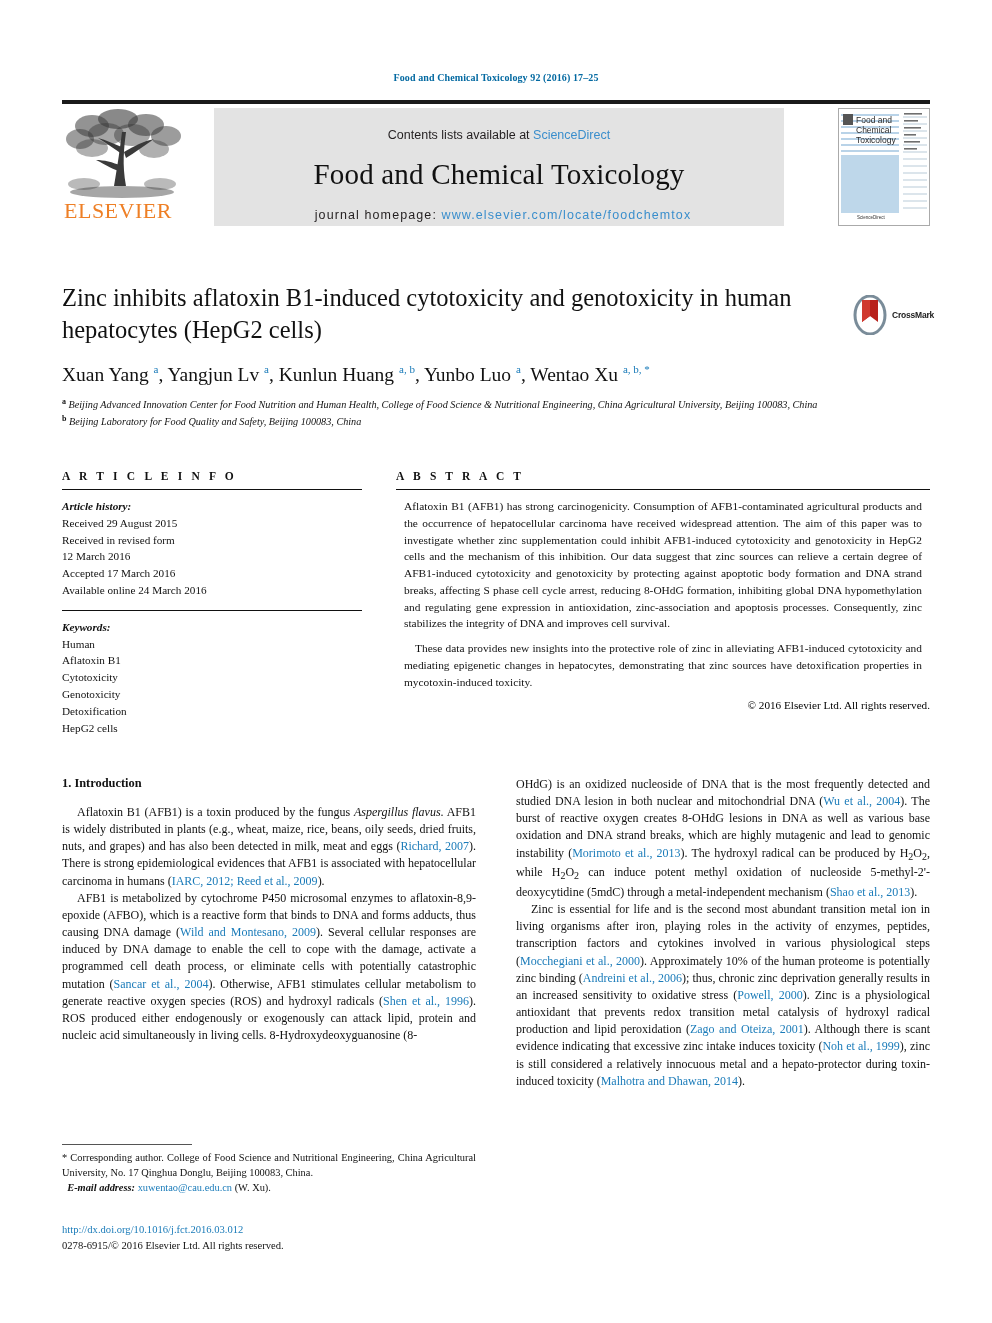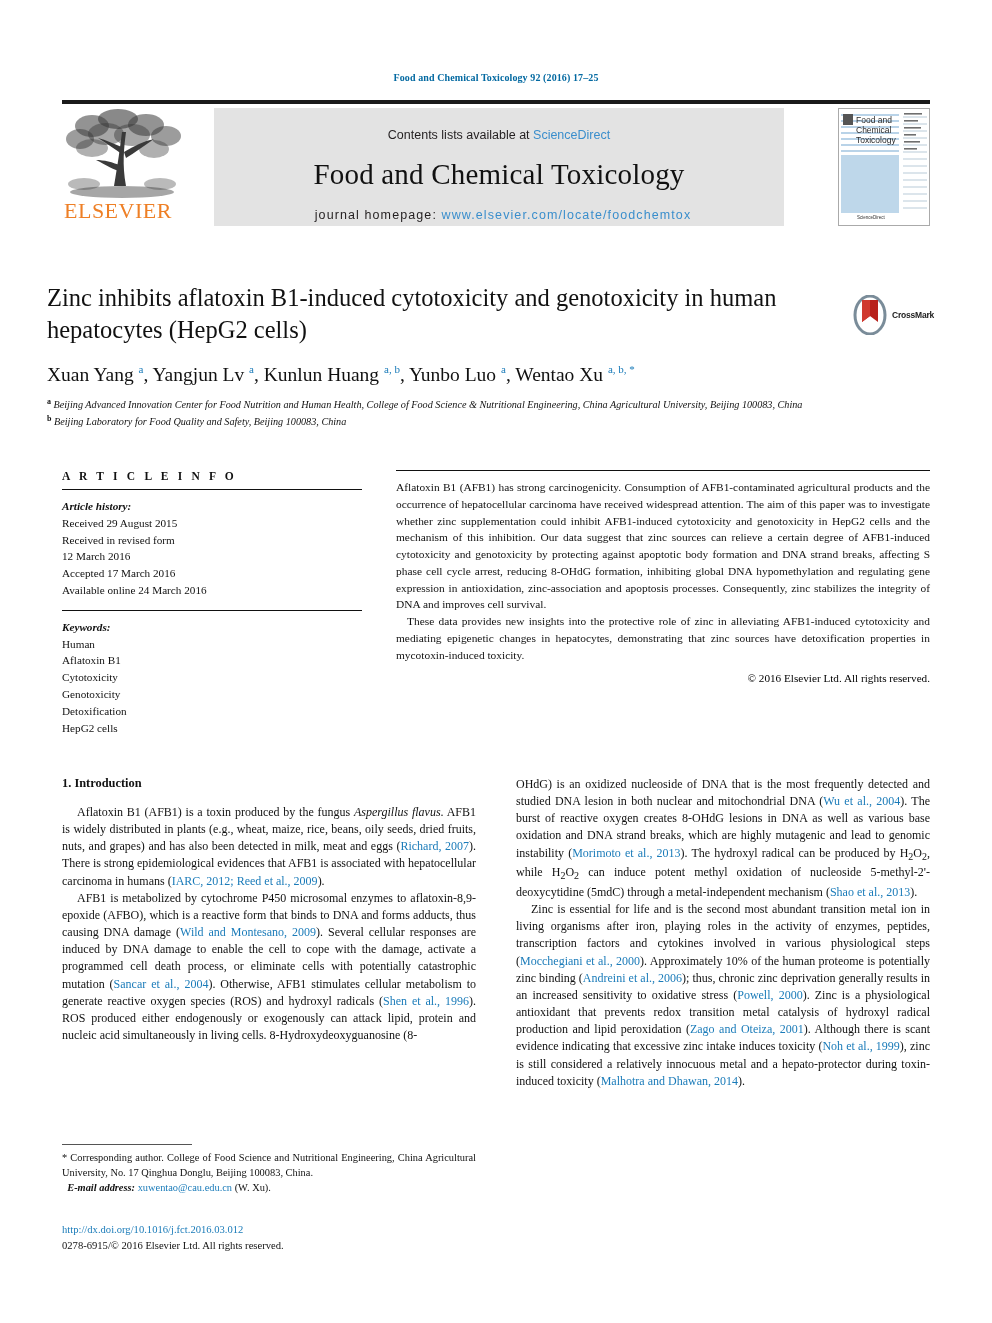--- a/index.html
+++ b/index.html
@@ -82,21 +82,21 @@
   
   .cover-thumb {
     position: absolute; top: 8px; right: 0;
     width: 92px; height: 118px;
     border: 1px solid #aaa;
     background: #ef4444;
     overflow: hidden;
   }
 
   
-  .title-block { position: absolute; top: 282px; left: 47px; width: 790px; }
+  .title-block { position: absolute; top: 282px; left: 62px; width: 790px; }
   .paper-title {
     font-size: 24.5px;
     line-height: 1.32;
     font-weight: normal;
     color: #111;
     margin: 0;
   }
   .authors {
     margin-top: 16px;
     font-size: 19.5px;
@@ -141,21 +141,21 @@
   .info-group { font-size: 11.2px; line-height: 1.5; color: #111; }
   .info-group .lbl { font-style: italic; font-weight: bold; }
   .info-sep { border-top: 1.2px solid #111; margin: 11px 0 8px 0; height: 0; }
 
   .abs-body {
     font-size: 11.4px;
     line-height: 1.47;
     text-align: justify;
     color: #111;
   }
-  .abs-body p { margin: 0; text-indent: 0; }
+  .abs-body p { margin: 8px; text-indent: 0; }
   .abs-body p + p { margin-top: 0; text-indent: 11px; }
   .copyright { margin-top: 9px; text-align: right; font-size: 11.2px; }
 
   
   .body-cols { position: absolute; top: 776px; left: 62px; width: 868px; }
   .bcol { position: absolute; top: 0; width: 414px; }
   .bcol-left { left: 0; }
   .bcol-right { left: 454px; }
 
   .sec-title {
@@ -330,20 +330,21 @@
         <div>Human</div>
         <div>Aflatoxin B1</div>
         <div>Cytotoxicity</div>
         <div>Genotoxicity</div>
         <div>Detoxification</div>
         <div>HepG2 cells</div>
       </div>
     </div>
 
     <div class="col-abs">
+      <div class="sec-head">A B S T R A C T</div>
       <div class="hr-thin"></div>
       <div class="abs-body">
         <p>Aflatoxin B1 (AFB1) has strong carcinogenicity. Consumption of AFB1-contaminated agricultural products and the occurrence of hepatocellular carcinoma have received widespread attention. The aim of this paper was to investigate whether zinc supplementation could inhibit AFB1-induced cytotoxicity and genotoxicity in HepG2 cells and the mechanism of this inhibition. Our data suggest that zinc sources can relieve a certain degree of AFB1-induced cytotoxicity and genotoxicity by protecting against apoptotic body formation and DNA strand breaks, affecting S phase cell cycle arrest, reducing 8-OHdG formation, inhibiting global DNA hypomethylation and regulating gene expression in antioxidation, zinc-association and apoptosis processes. Consequently, zinc stabilizes the integrity of DNA and improves cell survival.</p>
         <p>These data provides new insights into the protective role of zinc in alleviating AFB1-induced cytotoxicity and mediating epigenetic changes in hepatocytes, demonstrating that zinc sources have detoxification properties in mycotoxin-induced toxicity.</p>
       </div>
       <div class="copyright">© 2016 Elsevier Ltd. All rights reserved.</div>
     </div>
   </div>
 
   <div class="body-cols">

